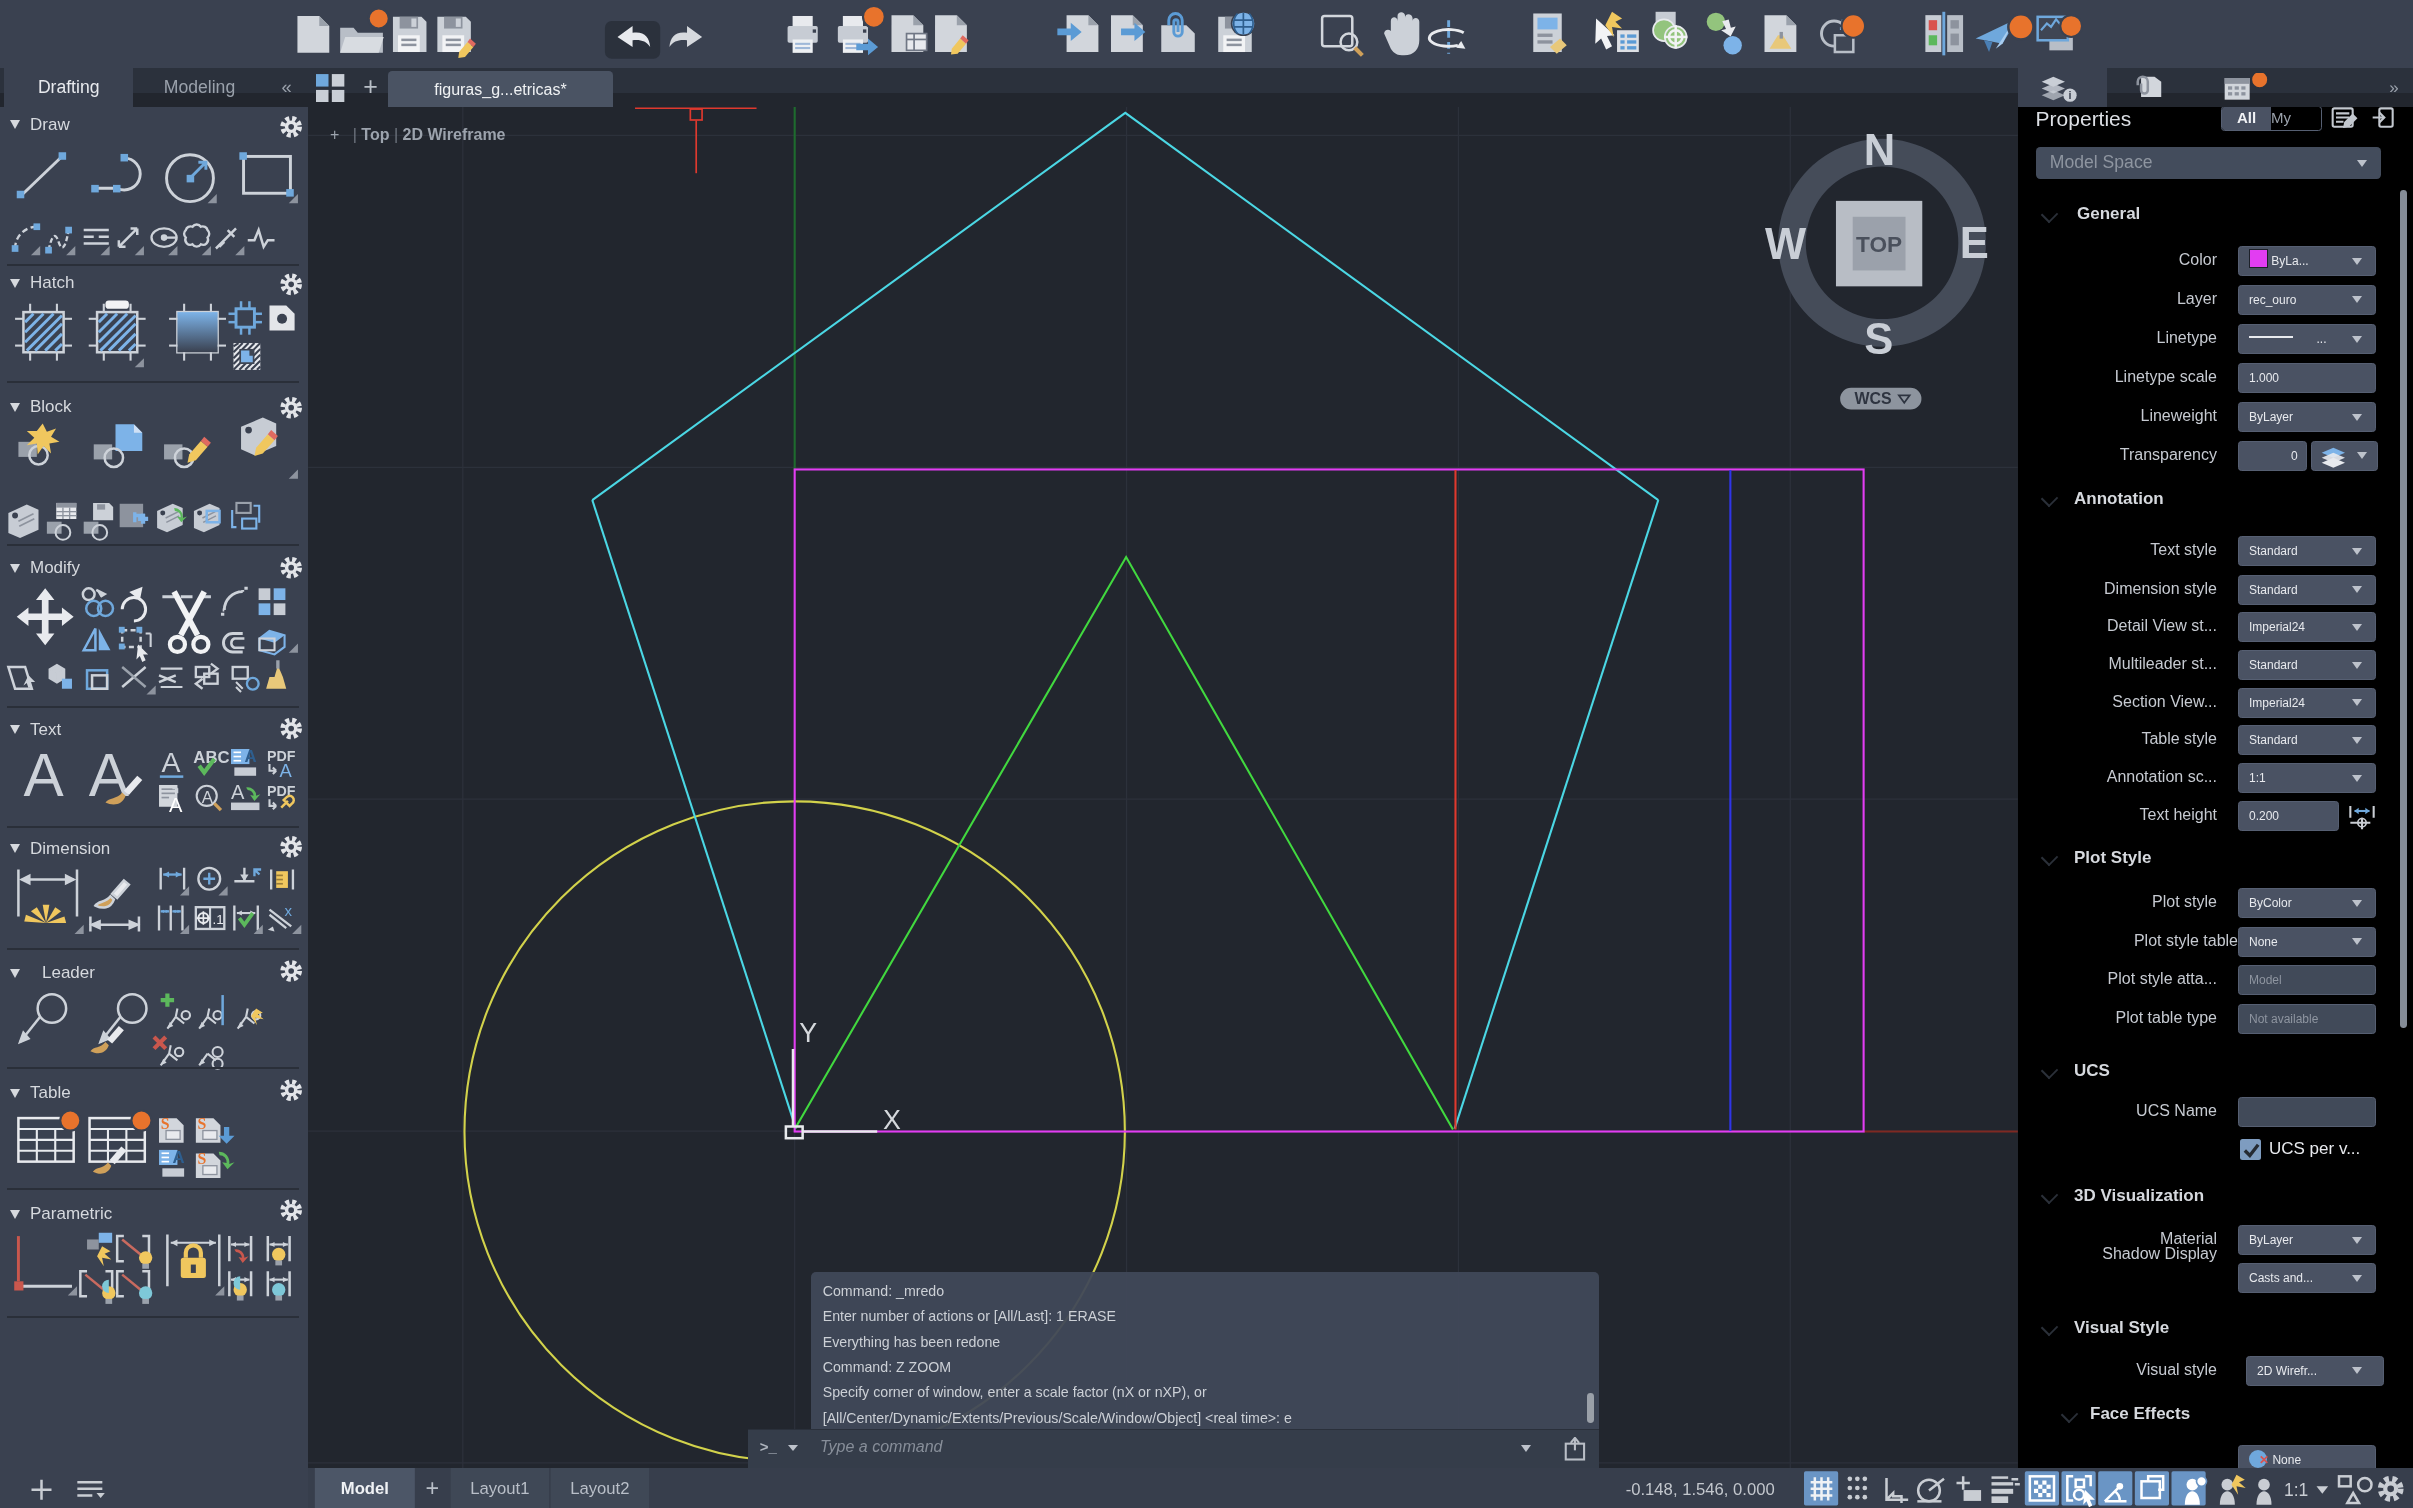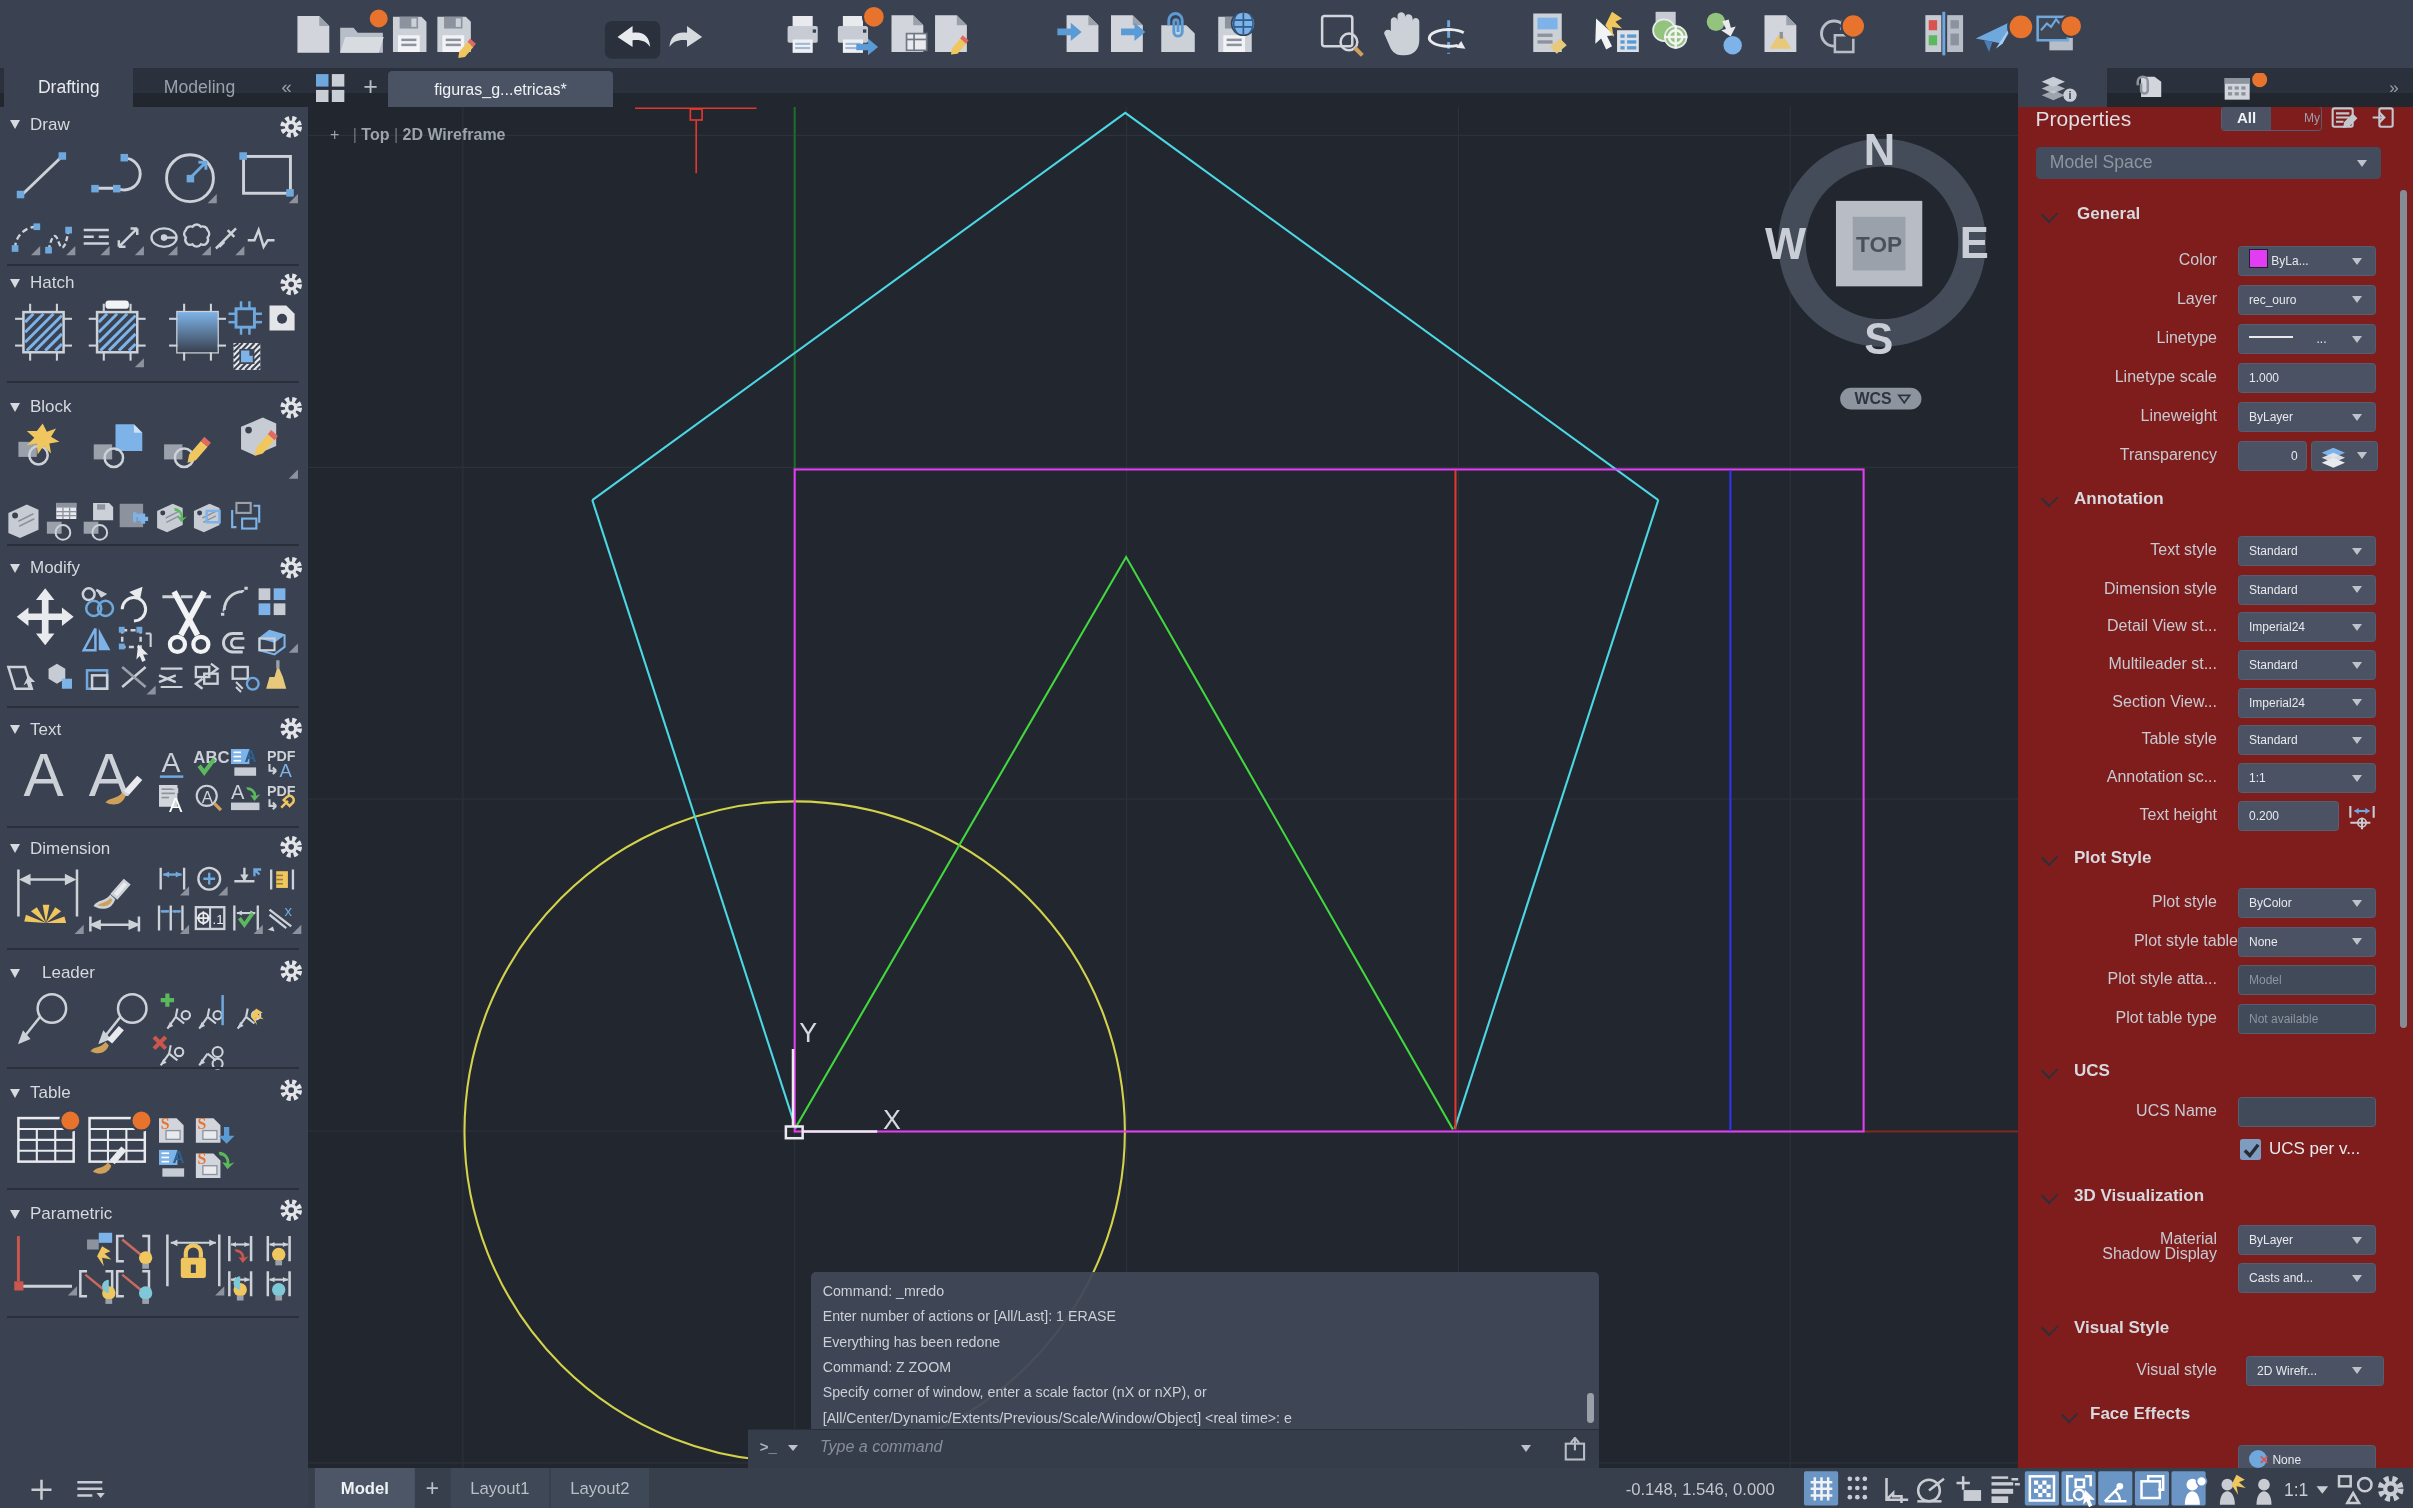--- a/index.html
+++ b/index.html
@@ -3,21 +3,21 @@
 <meta charset="utf-8">
 <style>
   html,body{margin:0;padding:0;background:#22262e;}
   #app{position:relative;width:2413px;height:1508px;overflow:hidden;
        font-family:"Liberation Sans",sans-serif;background:#22262e;}
   .abs{position:absolute;}
   
   #toolbar{left:0;top:0;width:2413px;height:68px;background:#3a4150;}
   #tabstrip{left:0;top:68px;width:2413px;height:25px;background:#2b313c;}
   #palette{left:0;top:107px;width:308px;height:1361px;background:#3a4150;}
-  #rpanel{left:2018px;top:107px;width:396px;height:1361px;background:#7f1d1d;}
+  #rpanel{left:2018px;top:107px;width:396px;height:1361px;background:#000000;}
   #statusbar{left:0;top:1468px;width:2413px;height:40px;background:#373e4c;}
   #canvas{left:308px;top:107px;width:1710px;height:1361px;background:#22262e;}
   .sep{position:absolute;background:#2a2f39;height:1.7px;}
   .hdr{position:absolute;color:#d6d9de;font-size:17px;font-weight:bold;}
   .tri-d{width:0;height:0;border-top:9.2px solid #d6d9de;border-left:5.9px solid transparent;border-right:5.9px solid transparent;}
   .caret{position:absolute;width:0;height:0;border-top:7.5px solid #bdc2cb;border-left:5px solid transparent;border-right:5px solid transparent;}
   .fld{position:absolute;background:#4a5263;border:0.8px solid #565f72;border-radius:3.4px;
        color:#e8eaee;font-size:12px;line-height:28.5px;padding-left:10px;box-sizing:border-box;height:30px;}
   .lbl{position:absolute;color:#c6cad1;font-size:16px;text-align:right;white-space:nowrap;}
   .chev{position:absolute;width:11px;height:11px;border-left:2.9px solid #2b3039;border-bottom:2.9px solid #2b3039;transform:rotate(-45deg) scale(1,0.9);}
@@ -962,21 +962,21 @@
     <div class="sep" style="left:6.7px;top:719px;width:292px;"></div>
     <div class="sep" style="left:6.7px;top:841px;width:292px;"></div>
     <div class="sep" style="left:6.7px;top:960px;width:292px;"></div>
     <div class="sep" style="left:6.7px;top:1081px;width:292px;"></div>
     <div class="sep" style="left:6.7px;top:1209px;width:292px;"></div>
   </div>
   <div id="rpanel" class="abs" style="overflow:hidden;">
     <div class="abs" style="left:17.6px;top:0px;color:#dcdfe4;font-size:21px;">Properties</div>
     <div class="abs" style="left:203px;top:-0.8px;width:99px;height:22.6px;border:0.8px solid #565f72;border-radius:3.4px;overflow:hidden;">
       <div class="abs" style="left:0;top:0;width:49px;height:22.6px;background:#4a5263;color:#f0f2f5;font-size:15px;font-weight:bold;text-align:center;line-height:22px;">All</div>
-      <div class="abs" style="left:49px;top:0;width:49px;height:22.6px;color:#9aa1ab;font-size:12px;text-align:right;line-height:22px;">My</div>
+      <div class="abs" style="left:49px;top:0;width:49px;height:22.6px;color:#9aa1ab;font-size:15px;text-align:left;line-height:22px;">My</div>
     </div>
     <svg class="abs" style="left:313px;top:-1.7px" width="70" height="25" viewBox="0 0 84 30">
       <g stroke="#c3c8cf" stroke-width="2.5" fill="none">
         <rect x="2" y="4" width="24" height="22" rx="2"></rect>
           <path d="M6,10 h16 M6,15 h16 M6,20 h9"></path>
         <path d="M17,21 l9,-9 4,4 -9,9 -5,1 z" fill="#c3c8cf"></path>
         <rect x="58" y="4" width="16" height="22" rx="2"></rect>
           <path d="M50,15 h14 M58,9 l6,6 -6,6" fill="none"></path>
       </g>
     </svg>

